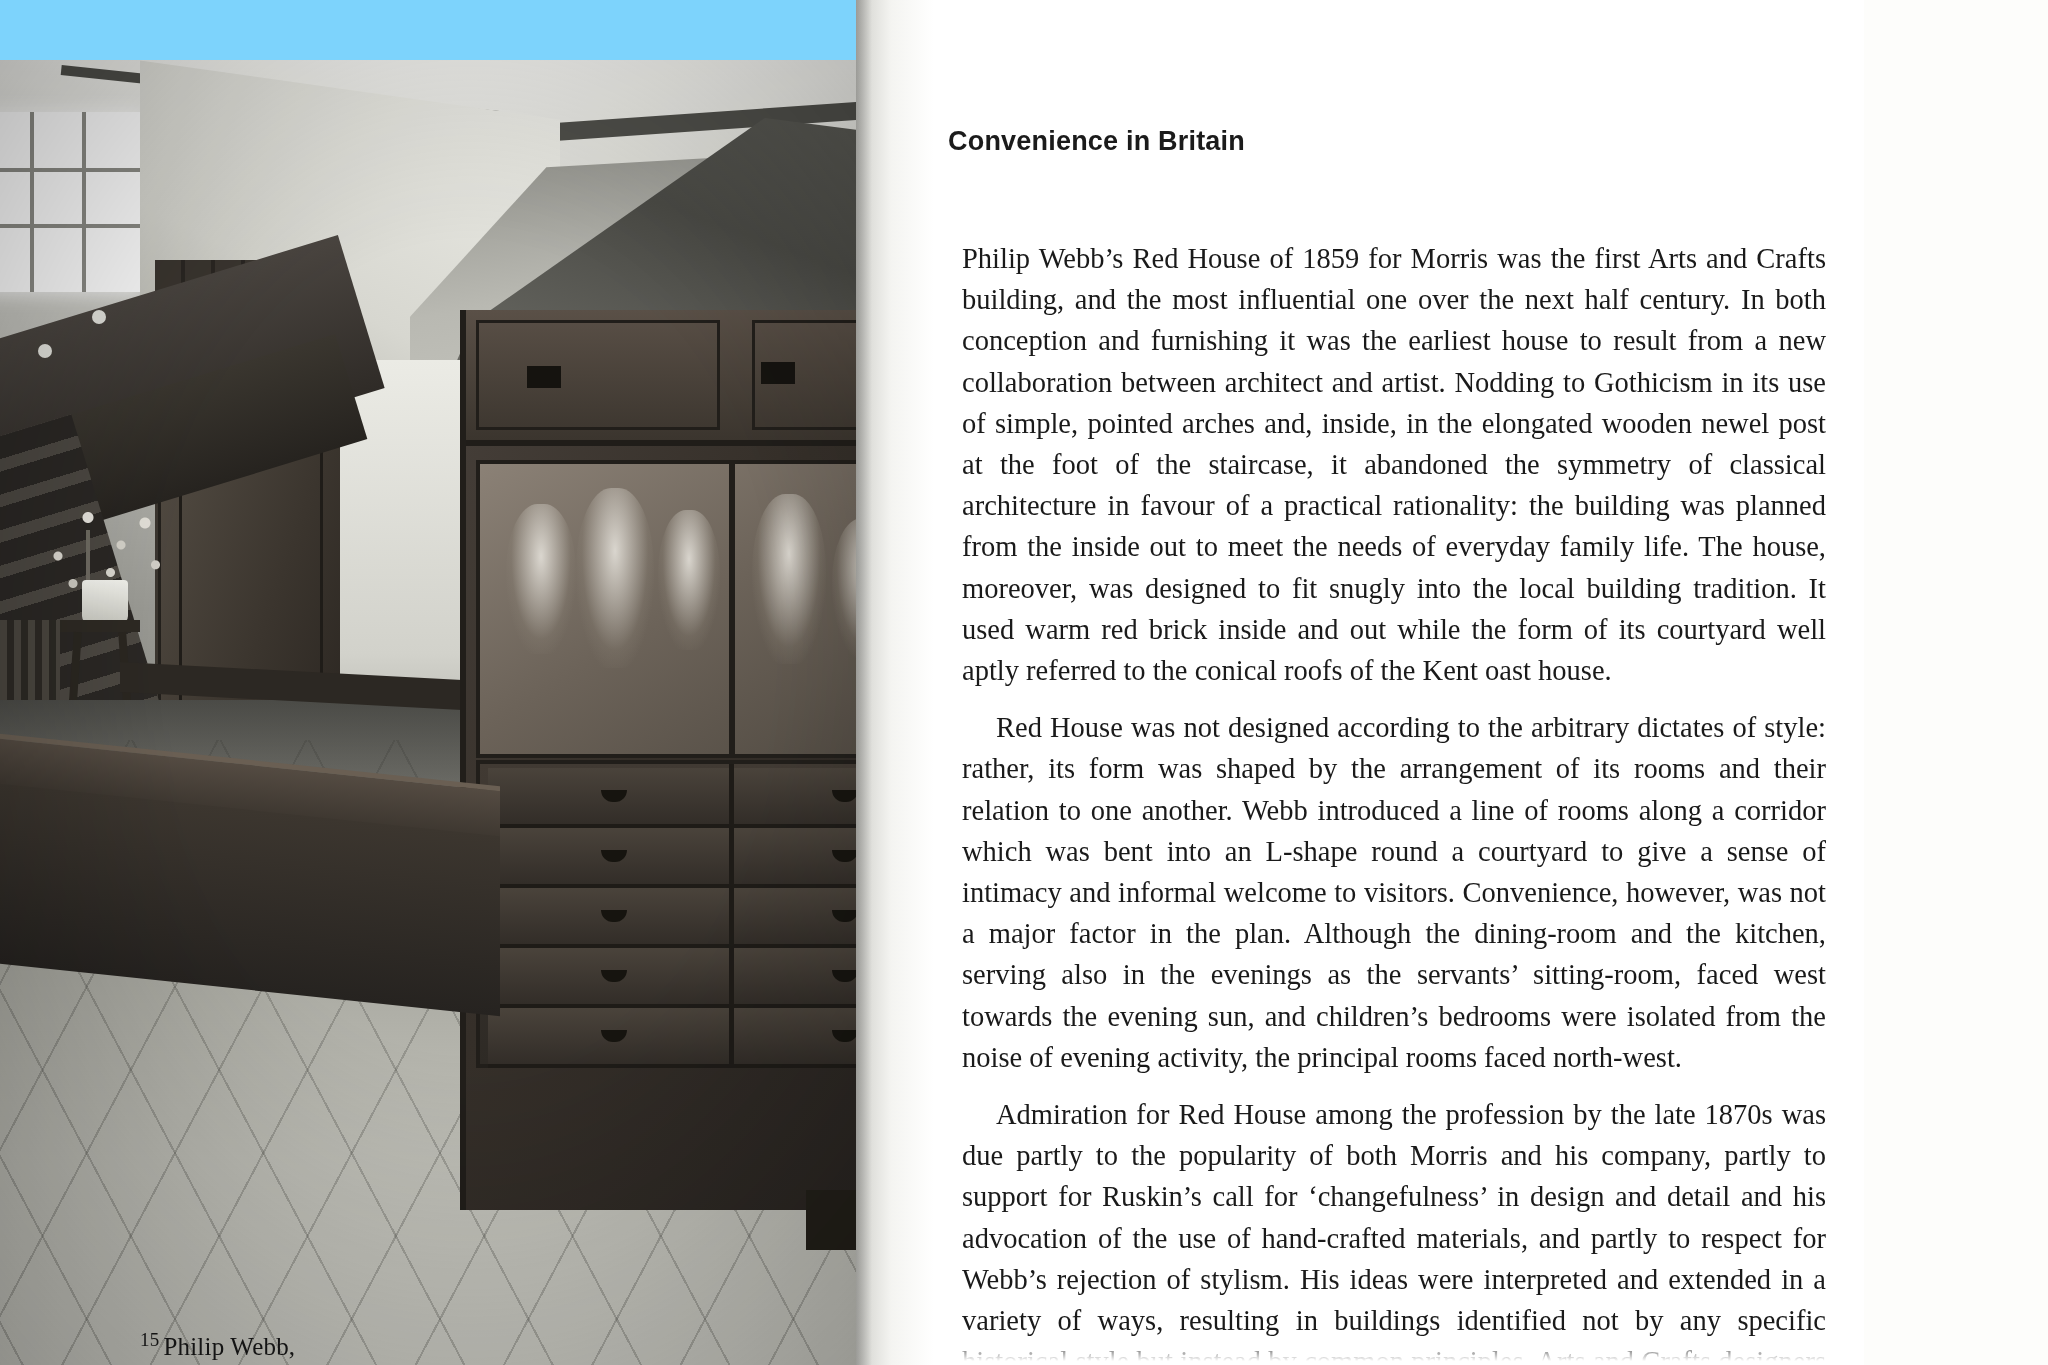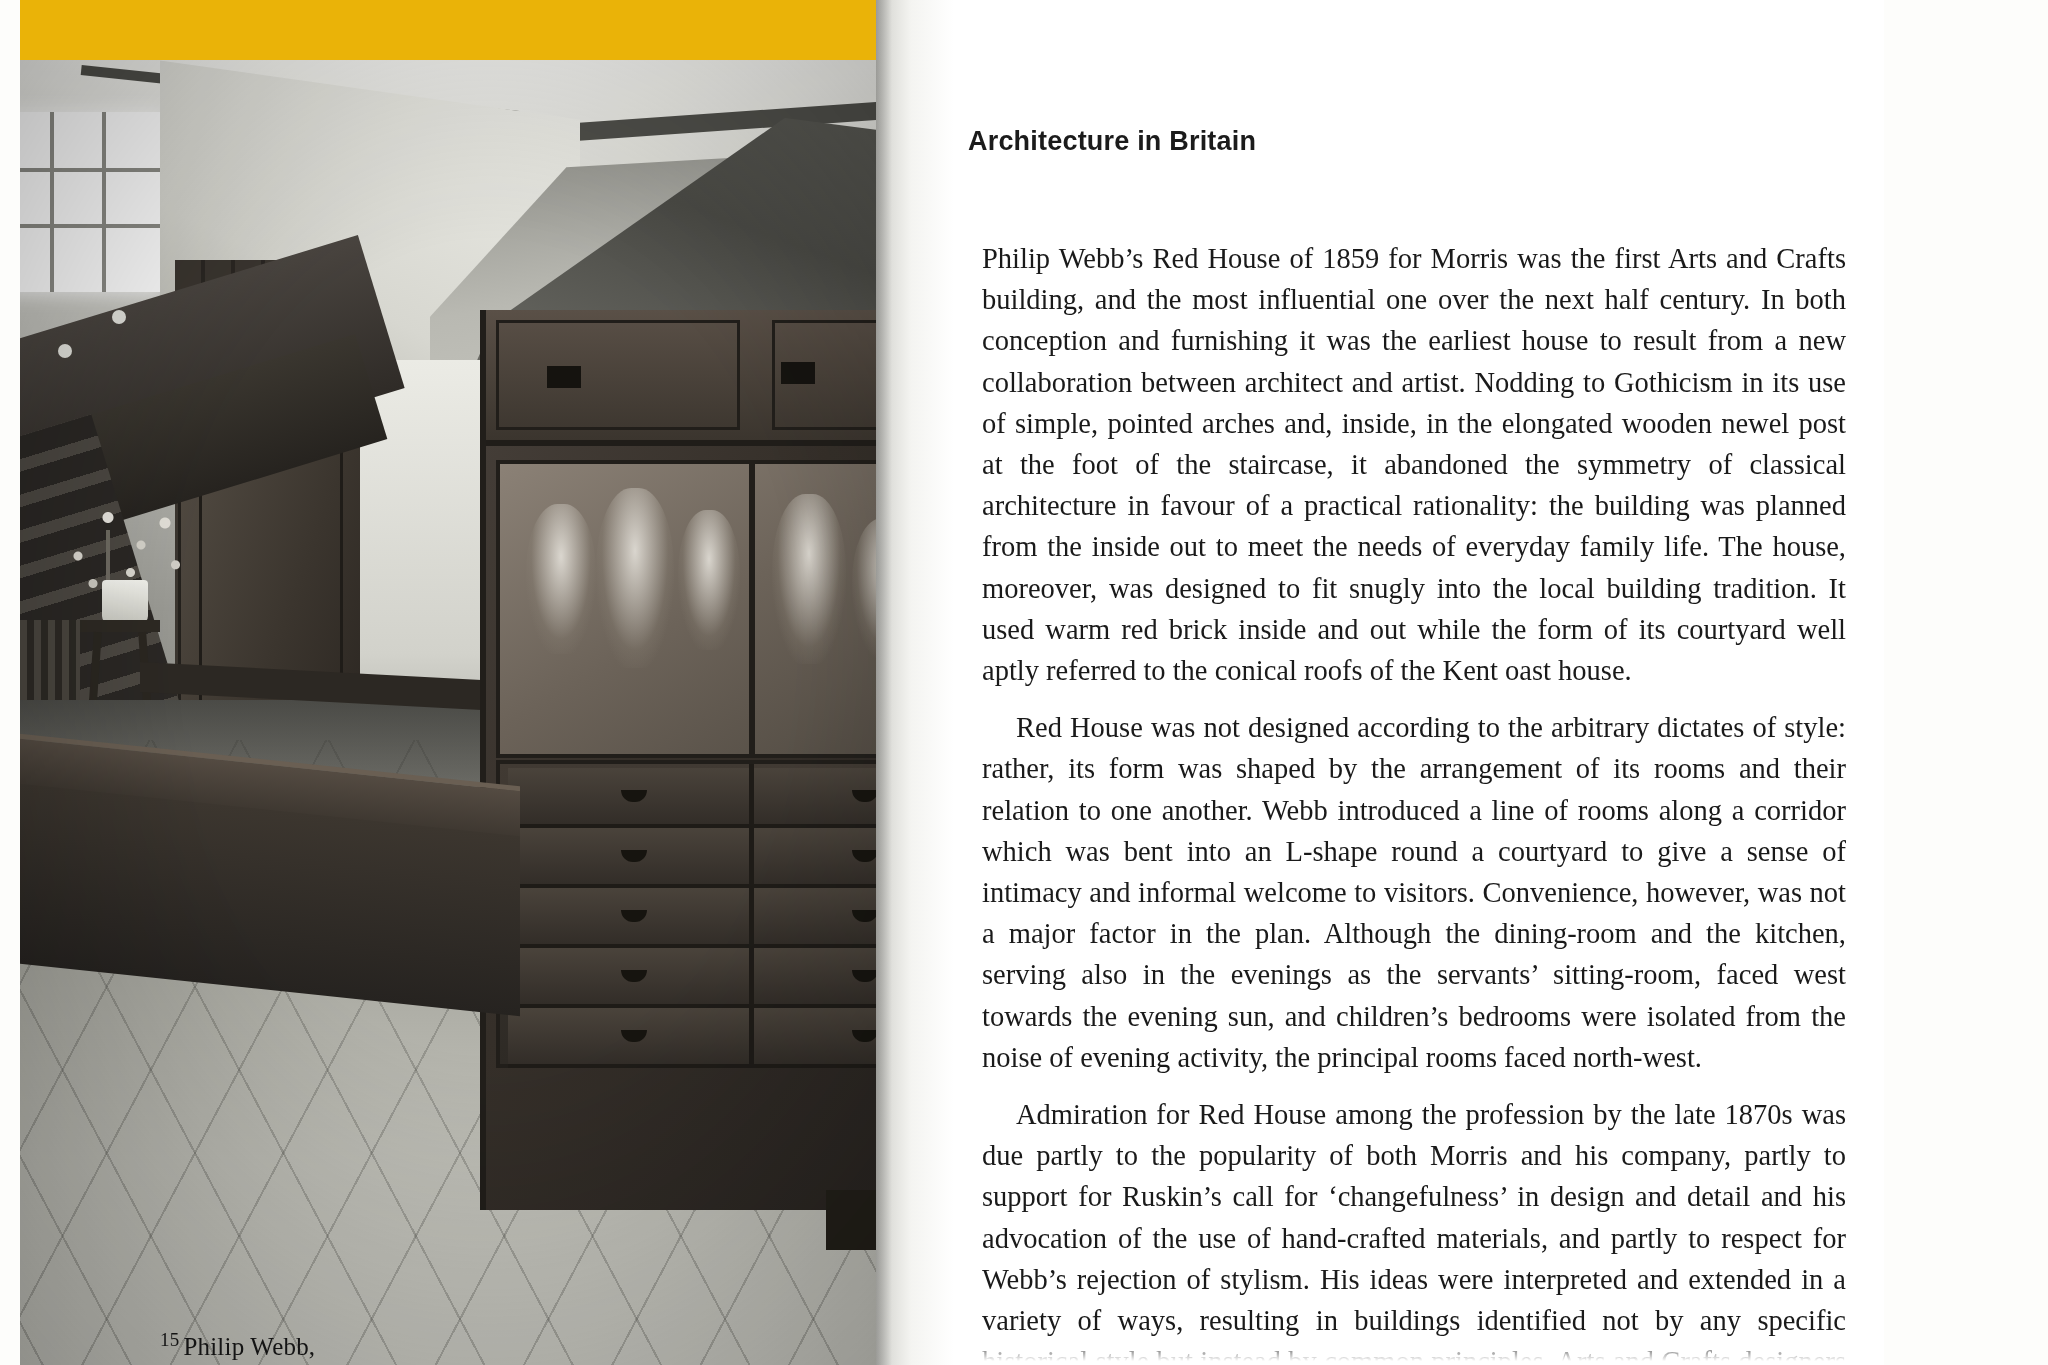--- a/index.html
+++ b/index.html
@@ -21,23 +21,22 @@
     background: #fdfdfb;
     display: flex;
     flex-direction: row;
   }
 
   
   .page-left {
     position: relative;
     width: 856px;
     height: 1365px;
-    background: #eab308;
+    background: #7dd3fc;
     overflow: hidden;
-    margin-left: 20px;
   }
 
   .photo-frame {
     position: absolute;
     left: -60px;
     top: 60px;
     width: 1060px;
     height: 1305px;
     overflow: hidden;
     background: #3a3a38;
@@ -549,21 +548,21 @@
     </div>
 
     <div class="plate-caption">
       <span class="num">15</span><span>Philip Webb,</span>
     </div>
   </div>
 
   <div class="gutter"></div>
 
   <div class="page-right">
-    <div class="running-head">Architecture in Britain</div>
+    <div class="running-head">Convenience in Britain</div>
 
     <div class="column">
       <p>Philip Webb’s Red House of 1859 for Morris was the first Arts and Crafts building, and the most influential one over the next half century. In both conception and furnishing it was the earliest house to result from a new collaboration between architect and artist. Nodding to Gothicism in its use of simple, pointed arches and, inside, in the elongated wooden newel post at the foot of the staircase, it abandoned the symmetry of classical architecture in favour of a practical rationality: the building was planned from the inside out to meet the needs of everyday family life. The house, moreover, was designed to fit snugly into the local building tradition. It used warm red brick inside and out while the form of its courtyard well aptly referred to the conical roofs of the Kent oast house.</p>
       <p>Red House was not designed according to the arbitrary dictates of style: rather, its form was shaped by the arrangement of its rooms and their relation to one another. Webb introduced a line of rooms along a corridor which was bent into an L-shape round a courtyard to give a sense of intimacy and informal welcome to visitors. Convenience, however, was not a major factor in the plan. Although the dining-room and the kitchen, serving also in the evenings as the servants’ sitting-room, faced west towards the evening sun, and children’s bedrooms were isolated from the noise of evening activity, the principal rooms faced north-west.</p>
       <p>Admiration for Red House among the profession by the late 1870s was due partly to the popularity of both Morris and his company, partly to support for Ruskin’s call for ‘changefulness’ in design and detail and his advocation of the use of hand-crafted materials, and partly to respect for Webb’s rejection of stylism. His ideas were interpreted and extended in a variety of ways, resulting in buildings identified not by any specific historical style but instead by common principles. Arts and Crafts designers over the next half century were also to put function first, relate their structures to the landscape and select their materials with the greatest care: the location of many, but not all, may be assumed from a re-organization of their far-</p>
     </div>
 
     <div class="page-right-fade"></div>
   </div>
 

